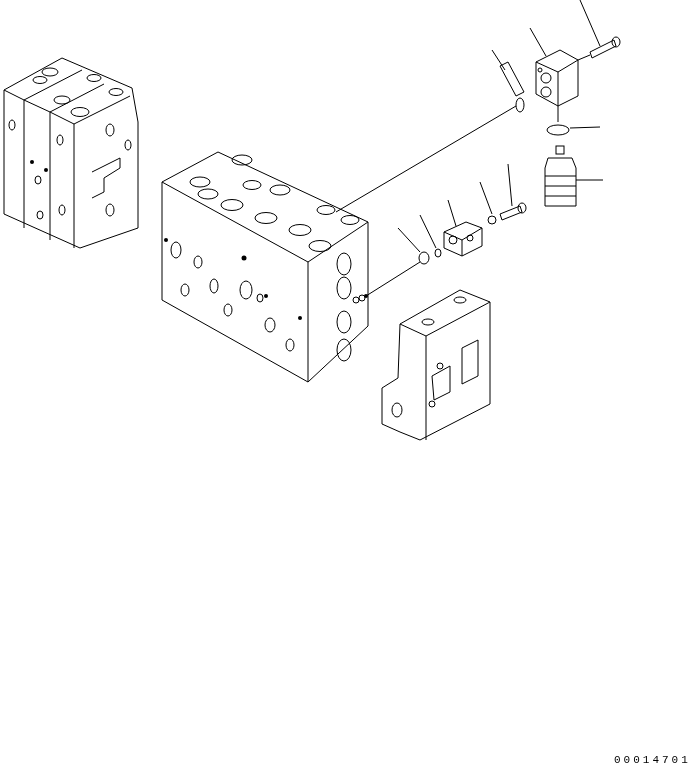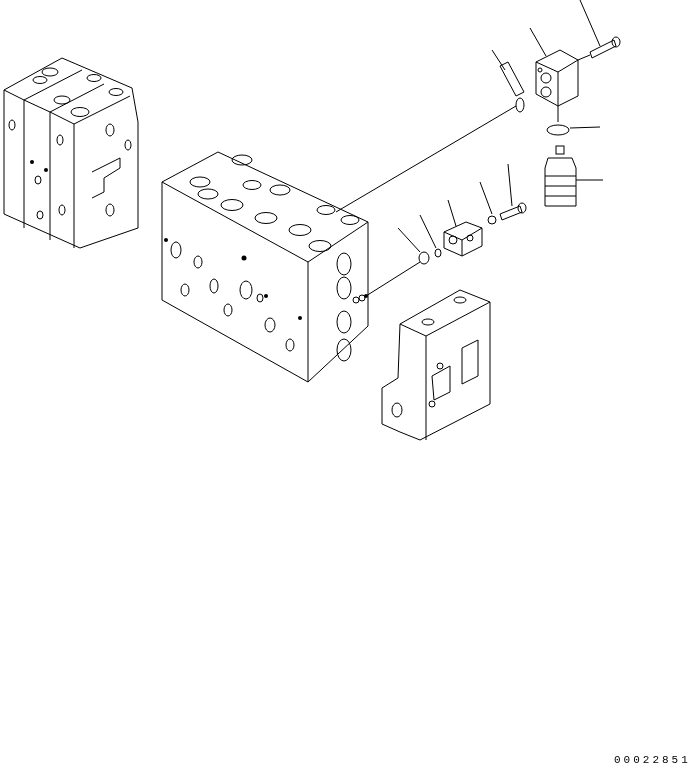--- a/index.html
+++ b/index.html
@@ -152,14 +152,14 @@
     <line class="ln" x1="508" y1="164" x2="512" y2="206"></line>
     <line class="ln" x1="480" y1="182" x2="492" y2="214"></line>
     <line class="ln" x1="448" y1="200" x2="456" y2="226"></line>
     <line class="ln" x1="420" y1="215" x2="436" y2="248"></line>
     <line class="ln" x1="398" y1="228" x2="420" y2="252"></line>
     <line class="ln" x1="336" y1="212" x2="516" y2="106"></line>
     <line class="ln" x1="366" y1="296" x2="420" y2="262"></line>
   </g>
 </svg>
 
-<div id="drawing-id">00022851</div>
+<div id="drawing-id">00014701</div>
 </div>
 
 </body></html>

